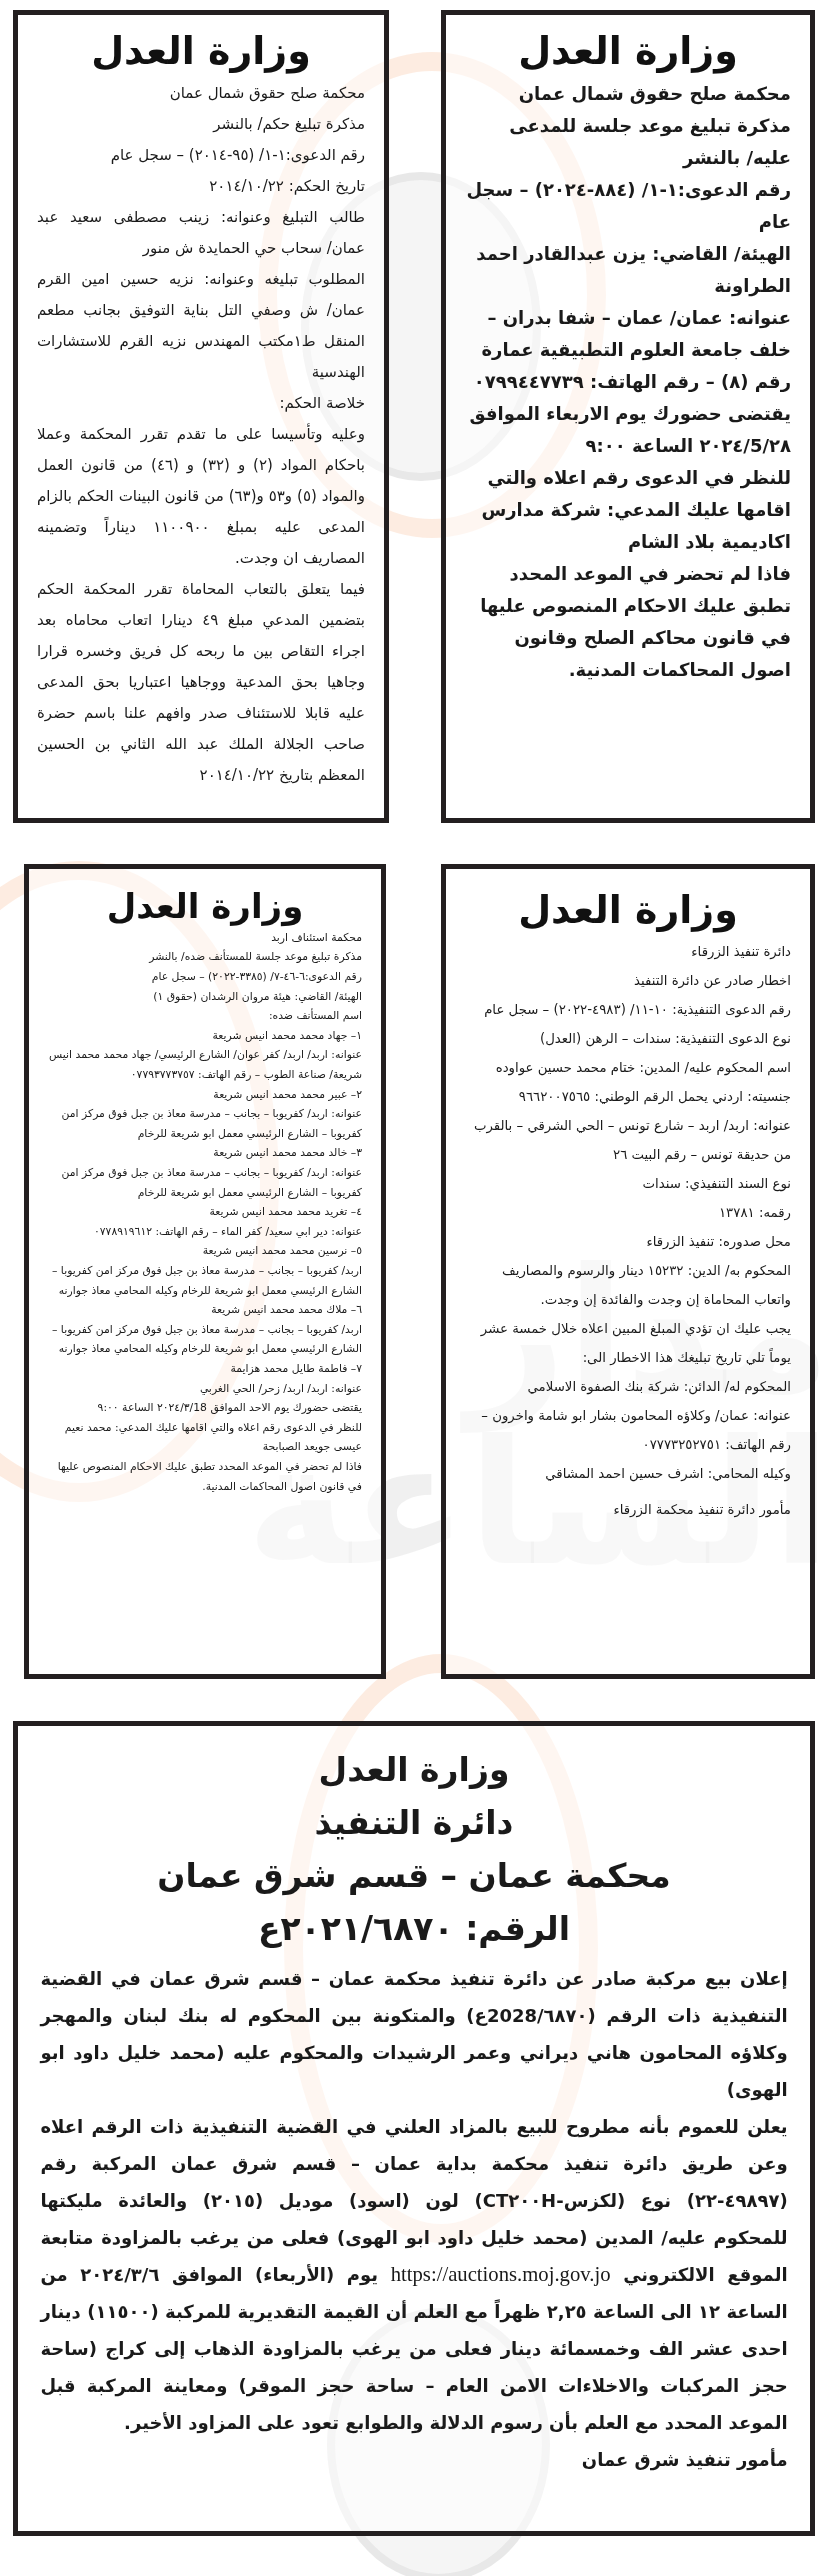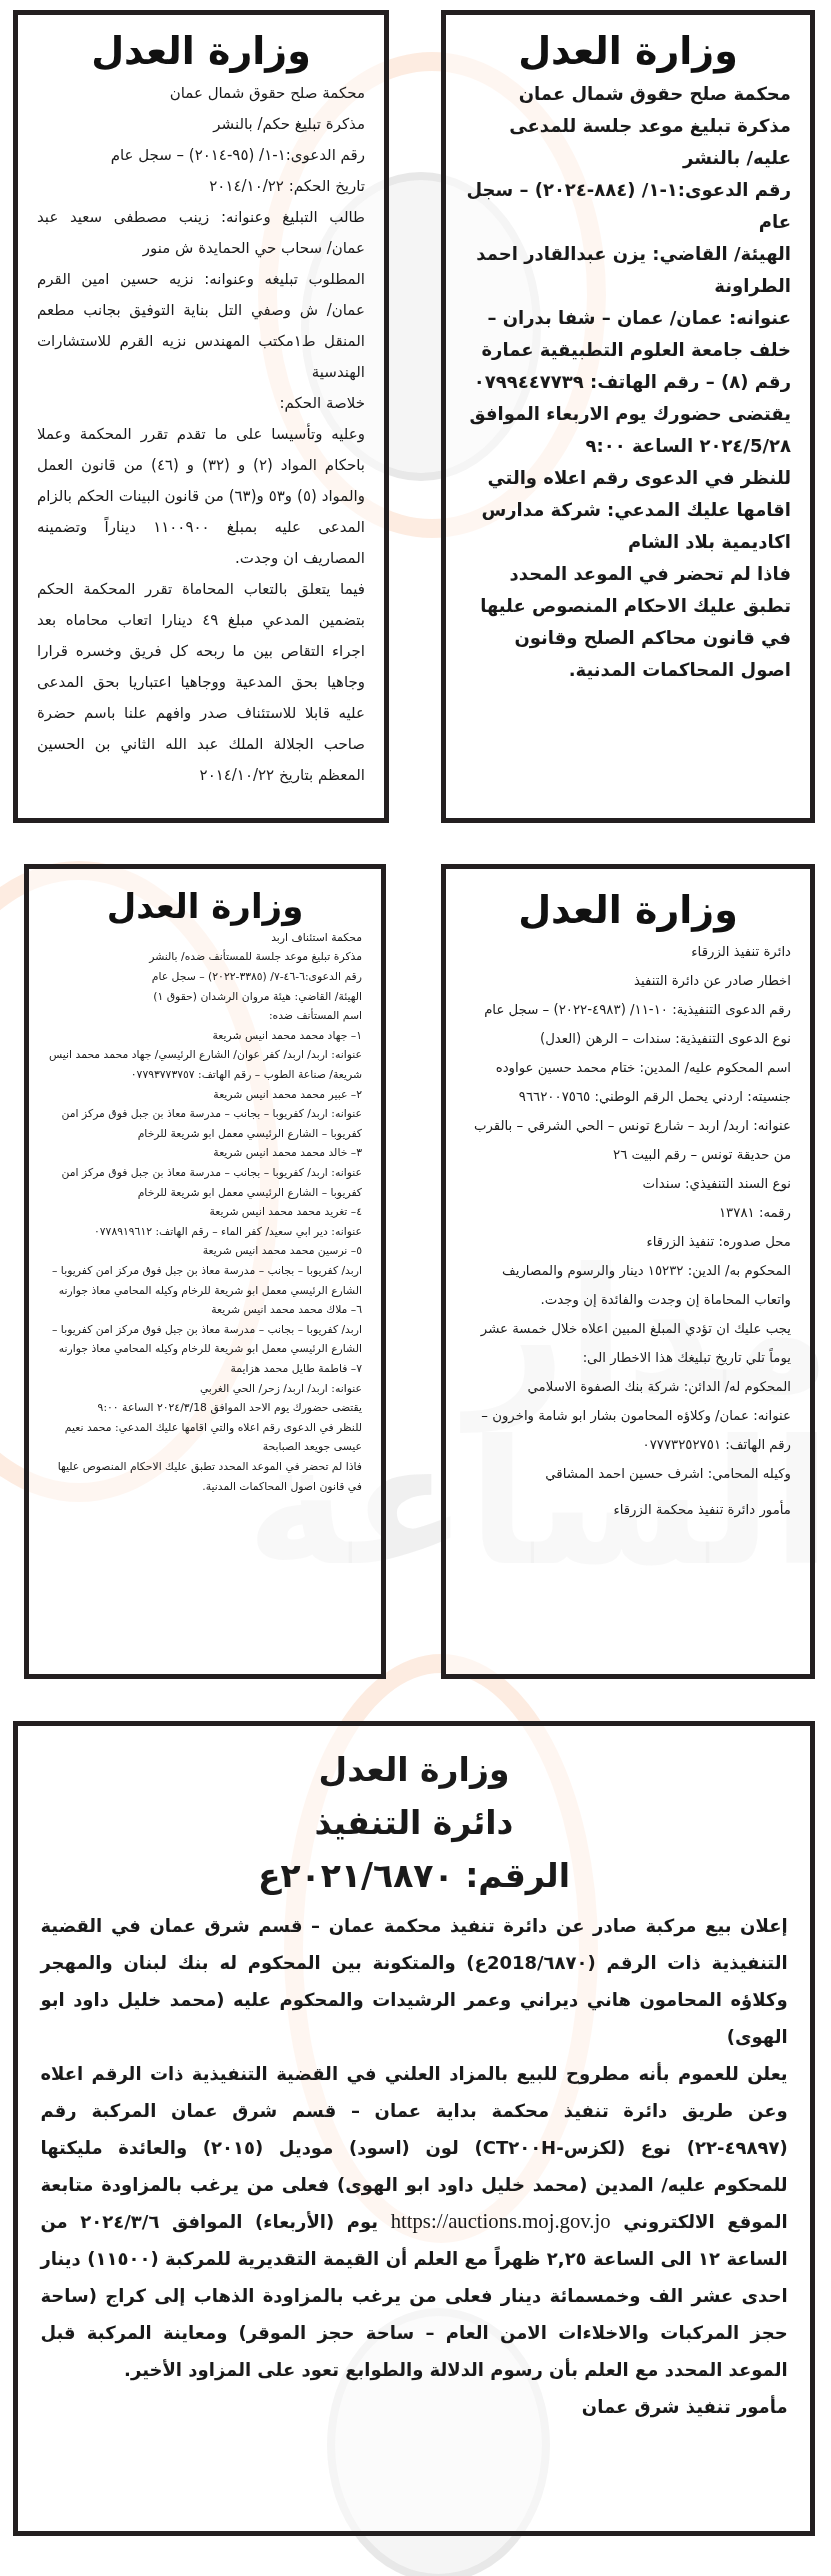--- a/index.html
+++ b/index.html
@@ -135,23 +135,24 @@
     <span class="line">عنوانه: اربد/ اربد/ زحر/ الحي الغربي</span>
     <span class="line">يقتضى حضورك يوم الاحد الموافق ٢٠٢٤/٣/18 الساعة ٩:٠٠</span>
     <span class="line">للنظر في الدعوى رقم اعلاه والتي اقامها عليك المدعي: محمد نعيم عيسى جويعد الصبابحة</span>
     <span class="line">فاذا لم تحضر في الموعد المحدد تطبق عليك الاحكام المنصوص عليها في قانون اصول المحاكمات المدنية.</span>
   </div>
 </section>
 
 <section class="box" id="box-b">
   <div class="head">وزارة العدل</div>
   <div class="head">دائرة التنفيذ</div>
+  <div class="head">محكمة عمان – قسم شرق عمان</div>
   <div class="head">الرقم: ٢٠٢١/٦٨٧٠ع</div>
   <div class="body">
-    <p>إعلان بيع مركبة صادر عن دائرة تنفيذ محكمة عمان – قسم شرق عمان في القضية التنفيذية ذات الرقم (2018/٦٨٧٠ع) والمتكونة بين المحكوم له بنك لبنان والمهجر وكلاؤه المحامون هاني ديراني وعمر الرشيدات والمحكوم عليه (محمد خليل داود ابو الهوى)</p>
+    <p>إعلان بيع مركبة صادر عن دائرة تنفيذ محكمة عمان – قسم شرق عمان في القضية التنفيذية ذات الرقم (2028/٦٨٧٠ع) والمتكونة بين المحكوم له بنك لبنان والمهجر وكلاؤه المحامون هاني ديراني وعمر الرشيدات والمحكوم عليه (محمد خليل داود ابو الهوى)</p>
     <p>
       <span>يعلن للعموم بأنه مطروح للبيع بالمزاد العلني في القضية التنفيذية ذات الرقم اعلاه وعن طريق دائرة تنفيذ محكمة بداية عمان – قسم شرق عمان المركبة رقم (٤٩٨٩٧-٢٢) نوع (لكزس-CT٢٠٠H) لون (اسود) موديل (٢٠١٥) والعائدة مليكتها للمحكوم عليه/ المدين (محمد خليل داود ابو الهوى) فعلى من يرغب بالمزاودة متابعة الموقع الالكتروني</span>
       <span class="ltr" style="font-weight:normal; font-size:20.7px;">https://auctions.moj.gov.jo</span>
       <span>يوم (الأربعاء) الموافق ٢٠٢٤/٣/٦ من الساعة ١٢ الى الساعة ٢,٢٥ ظهراً مع العلم أن القيمة التقديرية للمركبة (١١٥٠٠) دينار احدى عشر الف وخمسمائة دينار فعلى من يرغب بالمزاودة الذهاب إلى كراج (ساحة حجز المركبات والاخلاءات الامن العام – ساحة حجز الموقر) ومعاينة المركبة قبل الموعد المحدد مع العلم بأن رسوم الدلالة والطوابع تعود على المزاود الأخير.</span>
     </p>
     <p class="sign">مأمور تنفيذ شرق عمان</p>
   </div>
 </section>
 
 

